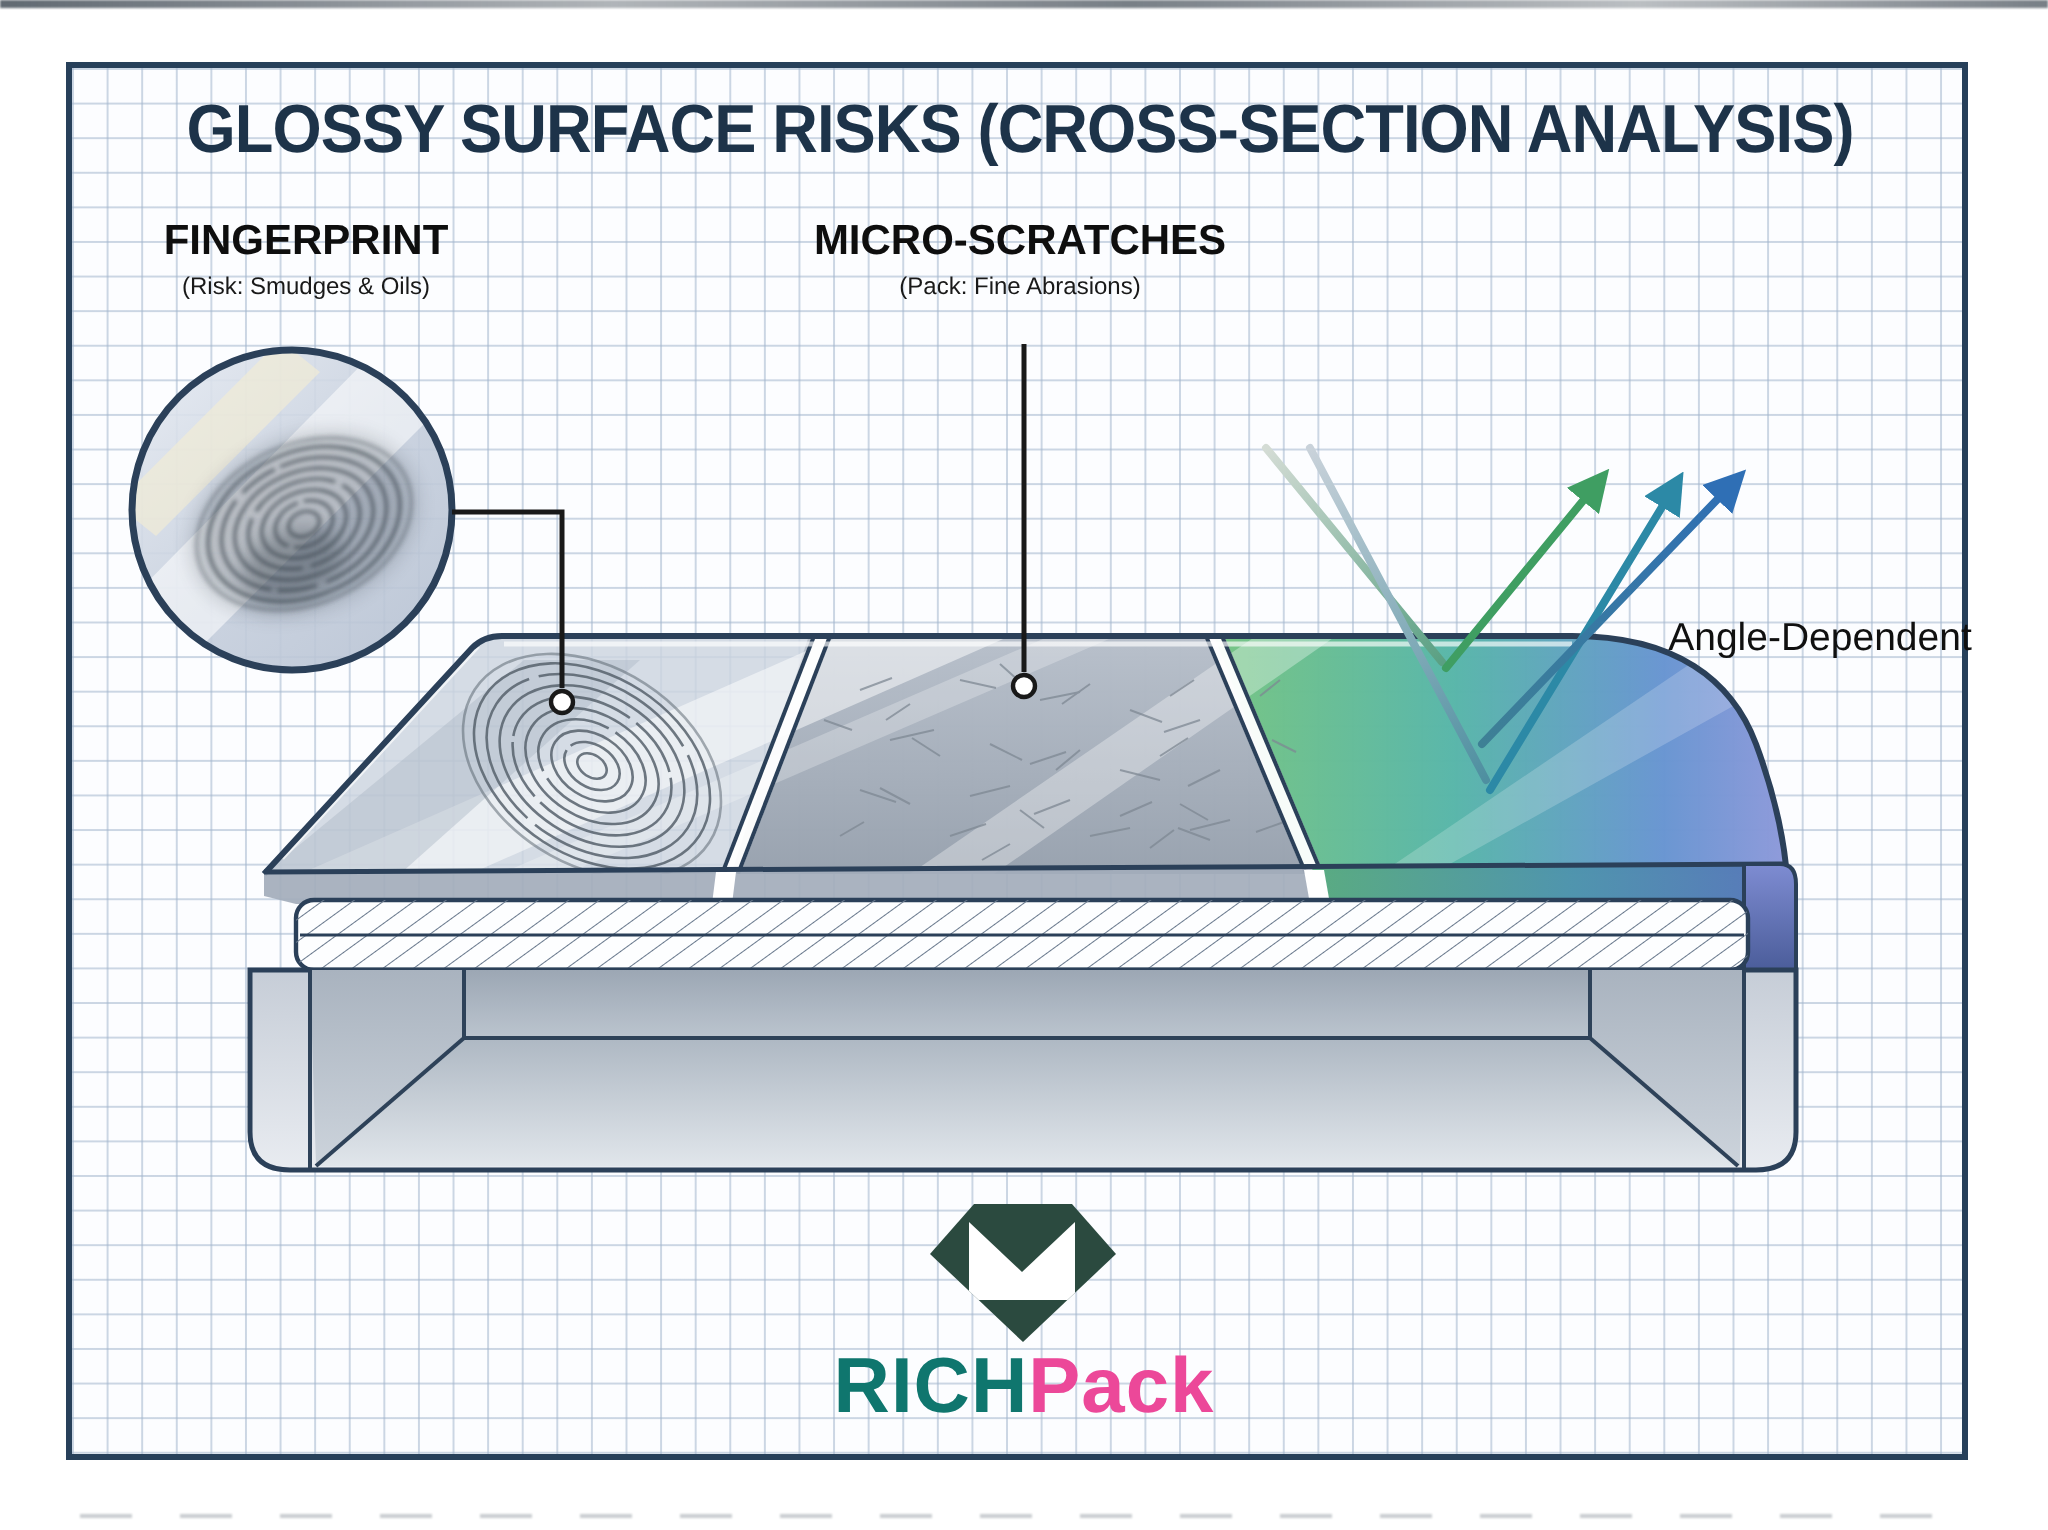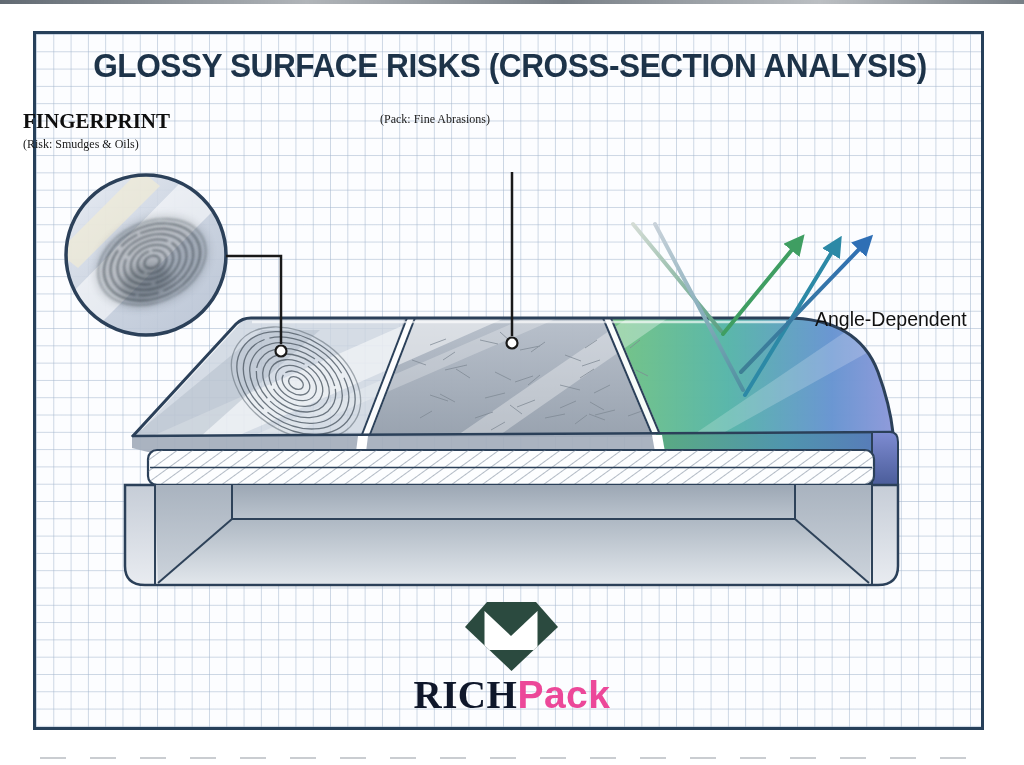--- a/index.html
+++ b/index.html
@@ -26,35 +26,35 @@
       linear-gradient(to bottom, rgba(163,182,205,.55) 1px, transparent 1px);
     background-size:17.3px 17.3px;
     box-sizing:border-box;
   }
   svg.art{position:absolute;left:0;top:0;}
   .page-title{
     position:absolute;left:36px;top:46px;width:948px;text-align:center;
     font-size:34px;font-weight:bold;color:#1d3349;letter-spacing:-.5px;
     transform:scaleX(.93);white-space:nowrap;
   }
-  .risk-col{position:absolute;top:109px;width:260px;font-family:Liberation Serif, serif;}
+  .risk-col{position:absolute;top:109px;width:260px;text-align:center;}
   .risk-col .risk-name{font-size:21px;font-weight:bold;color:#0e0e0e;letter-spacing:0;}
   .risk-col .risk-sub{font-size:12px;color:#191919;margin-top:3px;}
   .col-1{left:23px;}
   .col-2{left:380px;}
   .col-3{left:726px;}
   .angle-label{
-    position:absolute;left:815px;top:308px;width:190px;text-align:left;
+    position:absolute;left:815px;top:308px;width:190px;text-align:center;
     font-size:19.5px;color:#101010;line-height:1.2;
   }
   .logo-text{
     position:absolute;left:312px;top:672px;width:400px;text-align:center;
     font-size:39px;font-weight:bold;letter-spacing:.5px;white-space:nowrap;
   }
-  .logo-text .rich{color:#0f172a;font-family:Liberation Serif, serif;}
+  .logo-text .rich{color:#0f766e;}
   .logo-text .pack{color:#ec4899;}
 </style>
 </head>
 <body>
 
 <div class="top-artifact"></div>
 <div class="bottom-artifact"></div>
 <div class="frame"></div>
 
 <svg class="art" width="1024" height="765" viewBox="0 0 1024 765">
@@ -301,20 +301,21 @@
   </g>
 </svg>
 
 <div class="page-title">GLOSSY SURFACE RISKS (CROSS-SECTION ANALYSIS)</div>
 
 <div class="risk-col col-1">
   <div class="risk-name">FINGERPRINT</div>
   <div class="risk-sub">(Risk: Smudges &amp; Oils)</div>
 </div>
 <div class="risk-col col-2">
+  <div class="risk-name">MICRO-SCRATCHES</div>
   <div class="risk-sub">(Pack: Fine Abrasions)</div>
 </div>
 <div class="risk-col col-3">
 </div>
 
 <div class="angle-label">
   <div>Angle-Dependent</div>
 </div>
 
 <div class="logo-text"><span class="rich">RICH</span><span class="pack">Pack</span></div>

